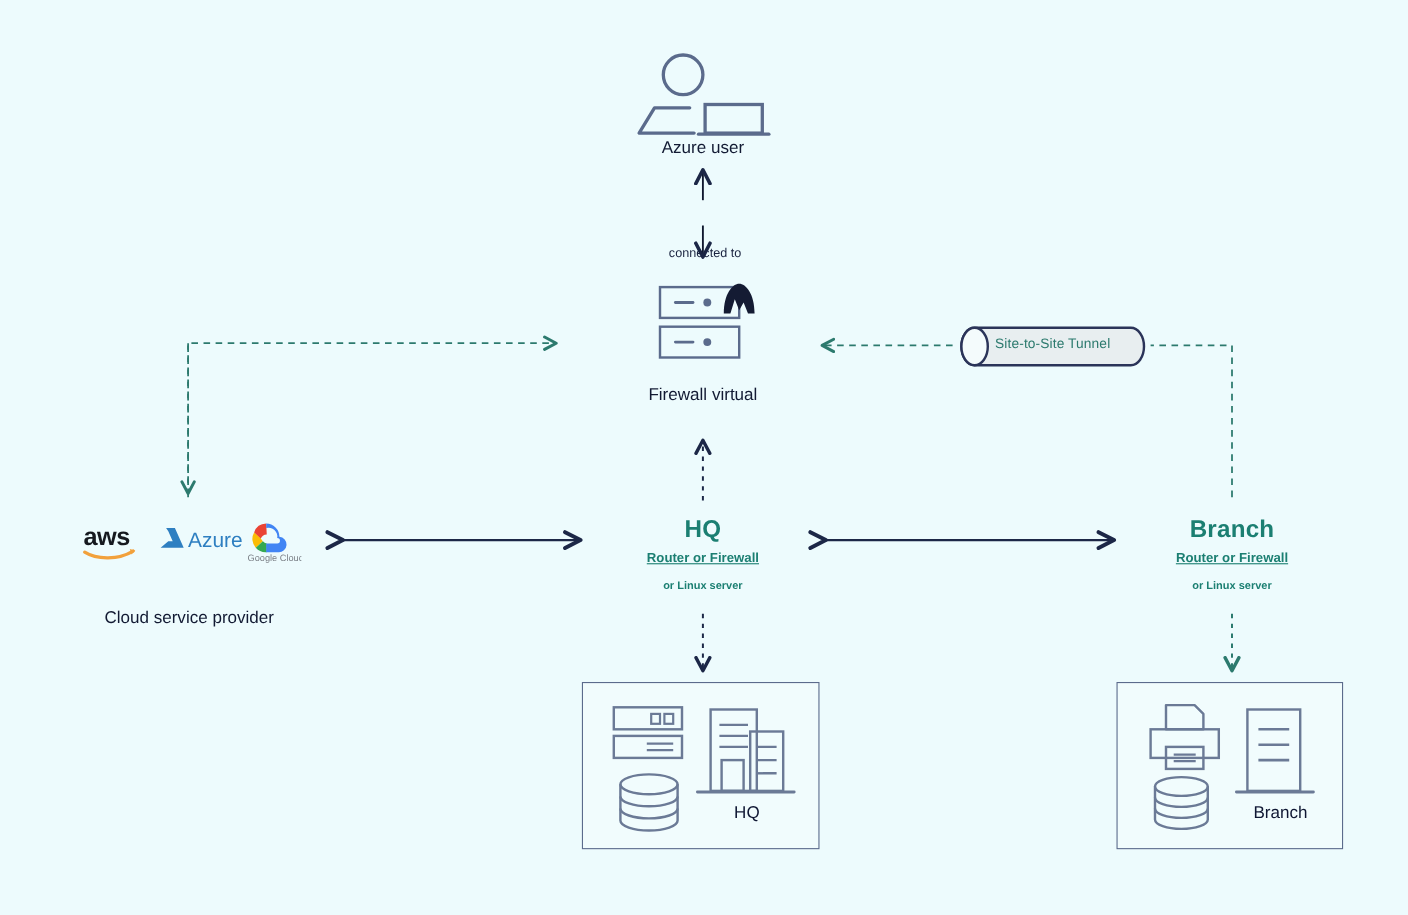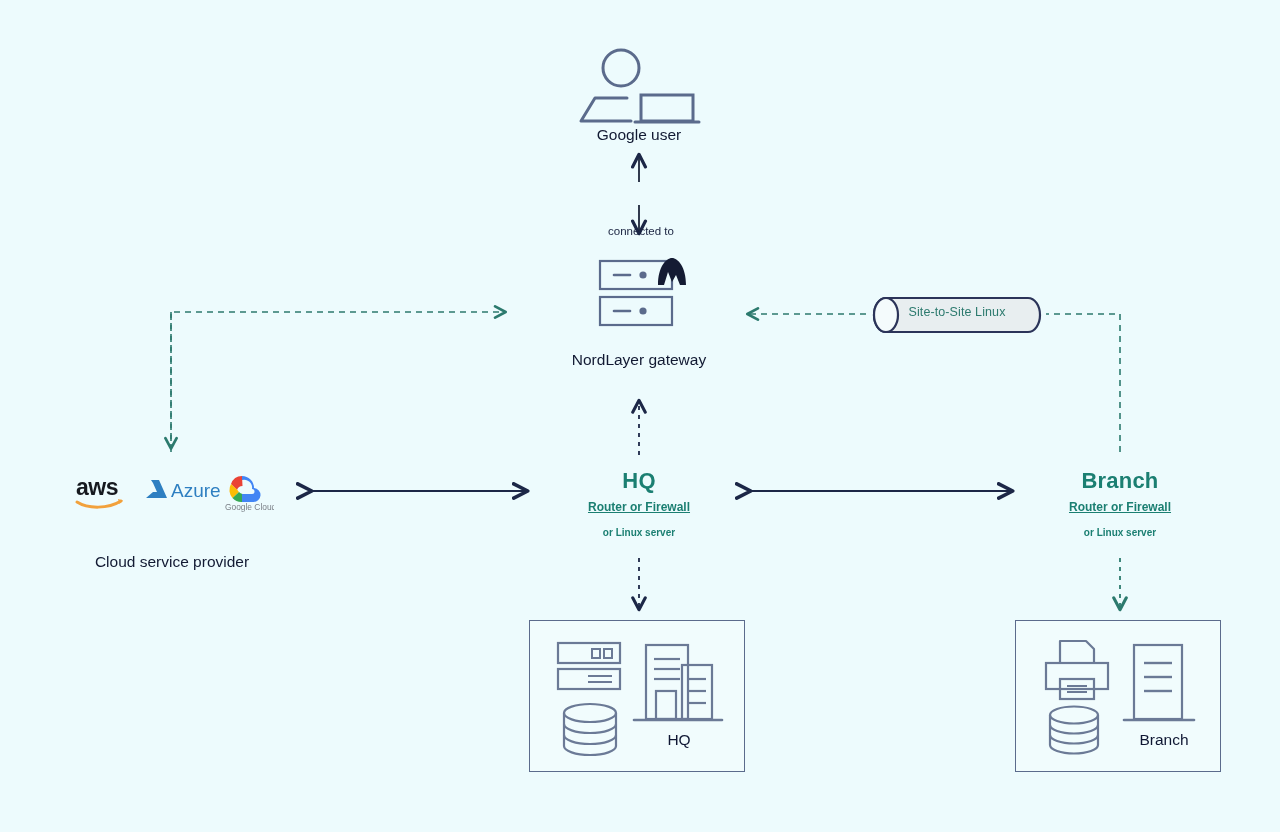--- a/index.html
+++ b/index.html
@@ -86,47 +86,47 @@
 </svg>
 
 <div class="node" id="remote-user-node">
   <svg width="140" height="78" viewBox="0 0 140 78" xmlns="http://www.w3.org/2000/svg">
     <circle cx="52" cy="20" r="18" fill="none" stroke="#5b6b8c" stroke-width="3"></circle>
     <path d="M58,50 L26,50 L12,73 L62,73" fill="none" stroke="#5b6b8c" stroke-width="3" stroke-linejoin="round" stroke-linecap="round"></path>
     <rect x="72" y="47" width="52" height="26" fill="none" stroke="#5b6b8c" stroke-width="3"></rect>
     <line x1="66" y1="74" x2="130" y2="74" stroke="#5b6b8c" stroke-width="3" stroke-linecap="round"></line>
   </svg>
 </div>
-<div class="lbl" id="remote-user-label">Google user</div>
+<div class="lbl" id="remote-user-label">Azure user</div>
 
 <div class="lbl" id="connected-to-label">connected to</div>
 
 <div class="node" id="gateway-node">
   <svg width="110" height="76" viewBox="0 0 110 76" xmlns="http://www.w3.org/2000/svg">
     <rect x="12" y="6" width="72" height="28" fill="none" stroke="#5b6b8c" stroke-width="2.2"></rect>
     <line x1="26" y1="20" x2="42" y2="20" stroke="#5b6b8c" stroke-width="2.6" stroke-linecap="round"></line>
     <circle cx="55" cy="20" r="3.6" fill="#5b6b8c"></circle>
     <rect x="12" y="42" width="72" height="28" fill="none" stroke="#5b6b8c" stroke-width="2.2"></rect>
     <line x1="26" y1="56" x2="42" y2="56" stroke="#5b6b8c" stroke-width="2.6" stroke-linecap="round"></line>
     <circle cx="55" cy="56" r="3.6" fill="#5b6b8c"></circle>
 
     <path d="M70,30 C70,12 78,3 84,3 C90,3 98,12 98,30 L92,30 L88,20 L84,27 L80,17 L76,30 Z" fill="#141b33"></path>
   </svg>
 </div>
 <div class="lbl" id="gateway-label">
-  <div>NordLayer gateway</div>
+  <div>Firewall virtual</div>
 </div>
 
 <div id="tunnel-shape">
   <svg width="170" height="38" viewBox="0 0 170 38" xmlns="http://www.w3.org/2000/svg">
     <path d="M14,2 L156,2 A12,17 0 0 1 156,36 L14,36 A12,17 0 0 1 14,2 Z" fill="#e8eef0" stroke="#2b3459" stroke-width="2.2"></path>
     <ellipse cx="14" cy="19" rx="12" ry="17" fill="#f4fbfc" stroke="#2b3459" stroke-width="2.2"></ellipse>
   </svg>
 </div>
-<div id="tunnel-label">Site-to-Site Linux</div>
+<div id="tunnel-label">Site-to-Site Tunnel</div>
 
 <div class="node" id="cloud-logos">
   <svg width="200" height="42" viewBox="0 0 200 42" xmlns="http://www.w3.org/2000/svg">
 
     <g>
       <text x="2" y="25" font-family="Liberation Sans, sans-serif" font-size="23" font-weight="bold" fill="#16191f" letter-spacing="-0.5">aws</text>
       <path d="M3,32 C14,39 34,39 47,31" fill="none" stroke="#f2a13c" stroke-width="3" stroke-linecap="round"></path>
       <path d="M44,29 L49,30.5 L45.5,34" fill="#f2a13c"></path>
     </g>
 

